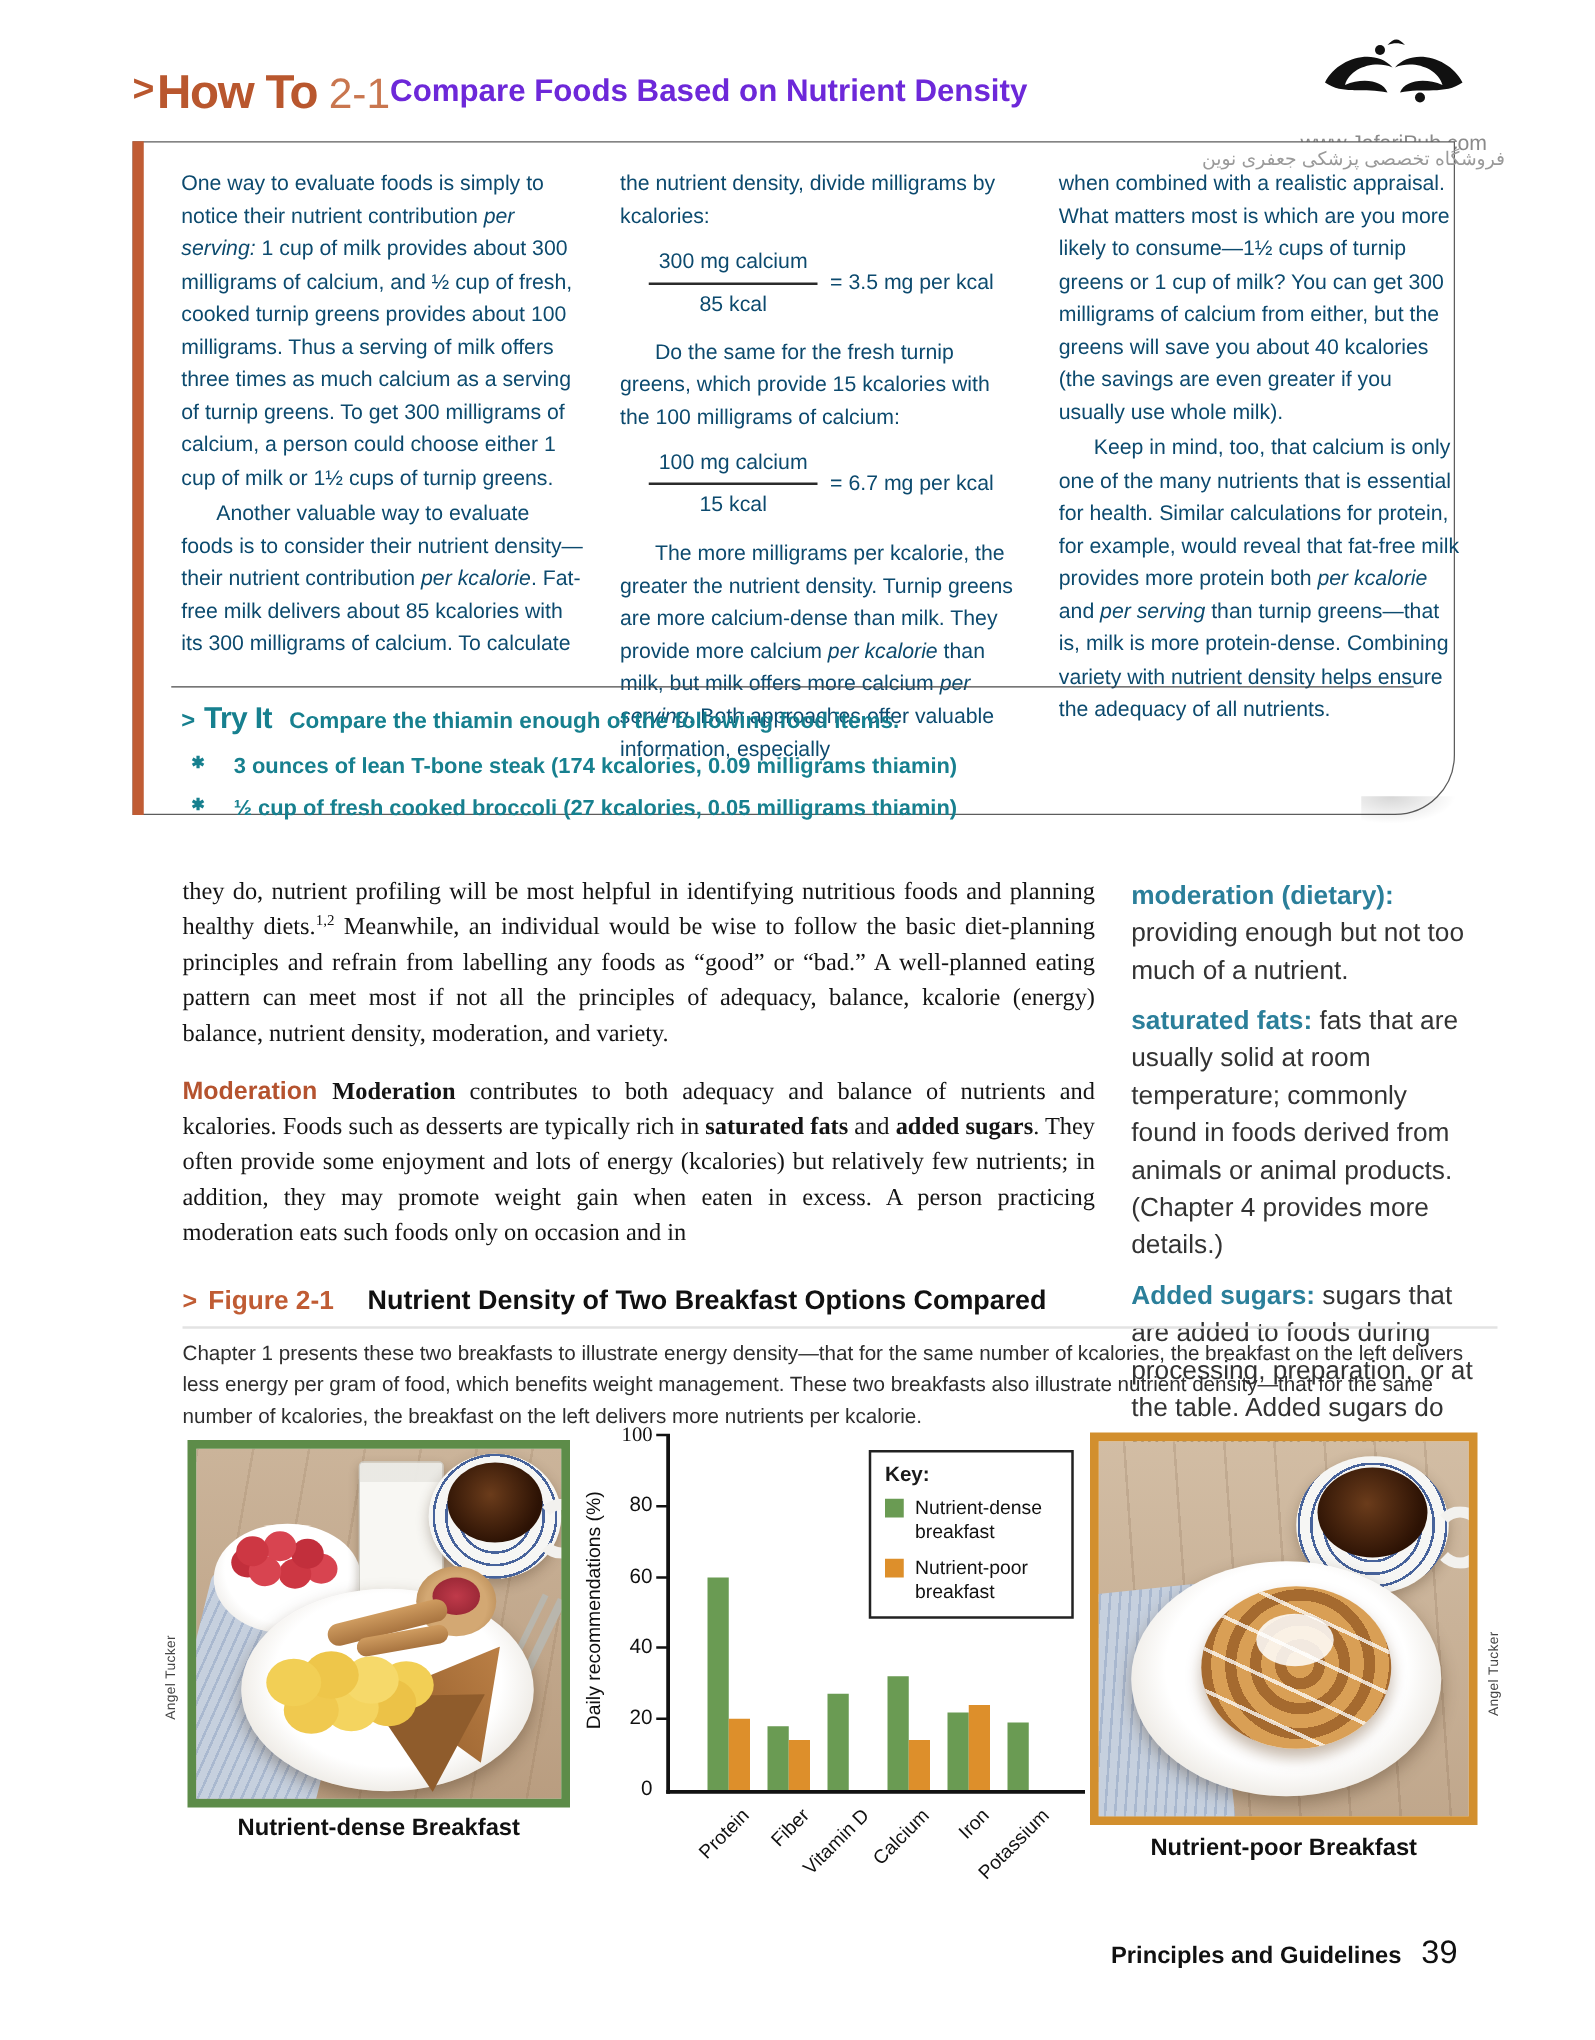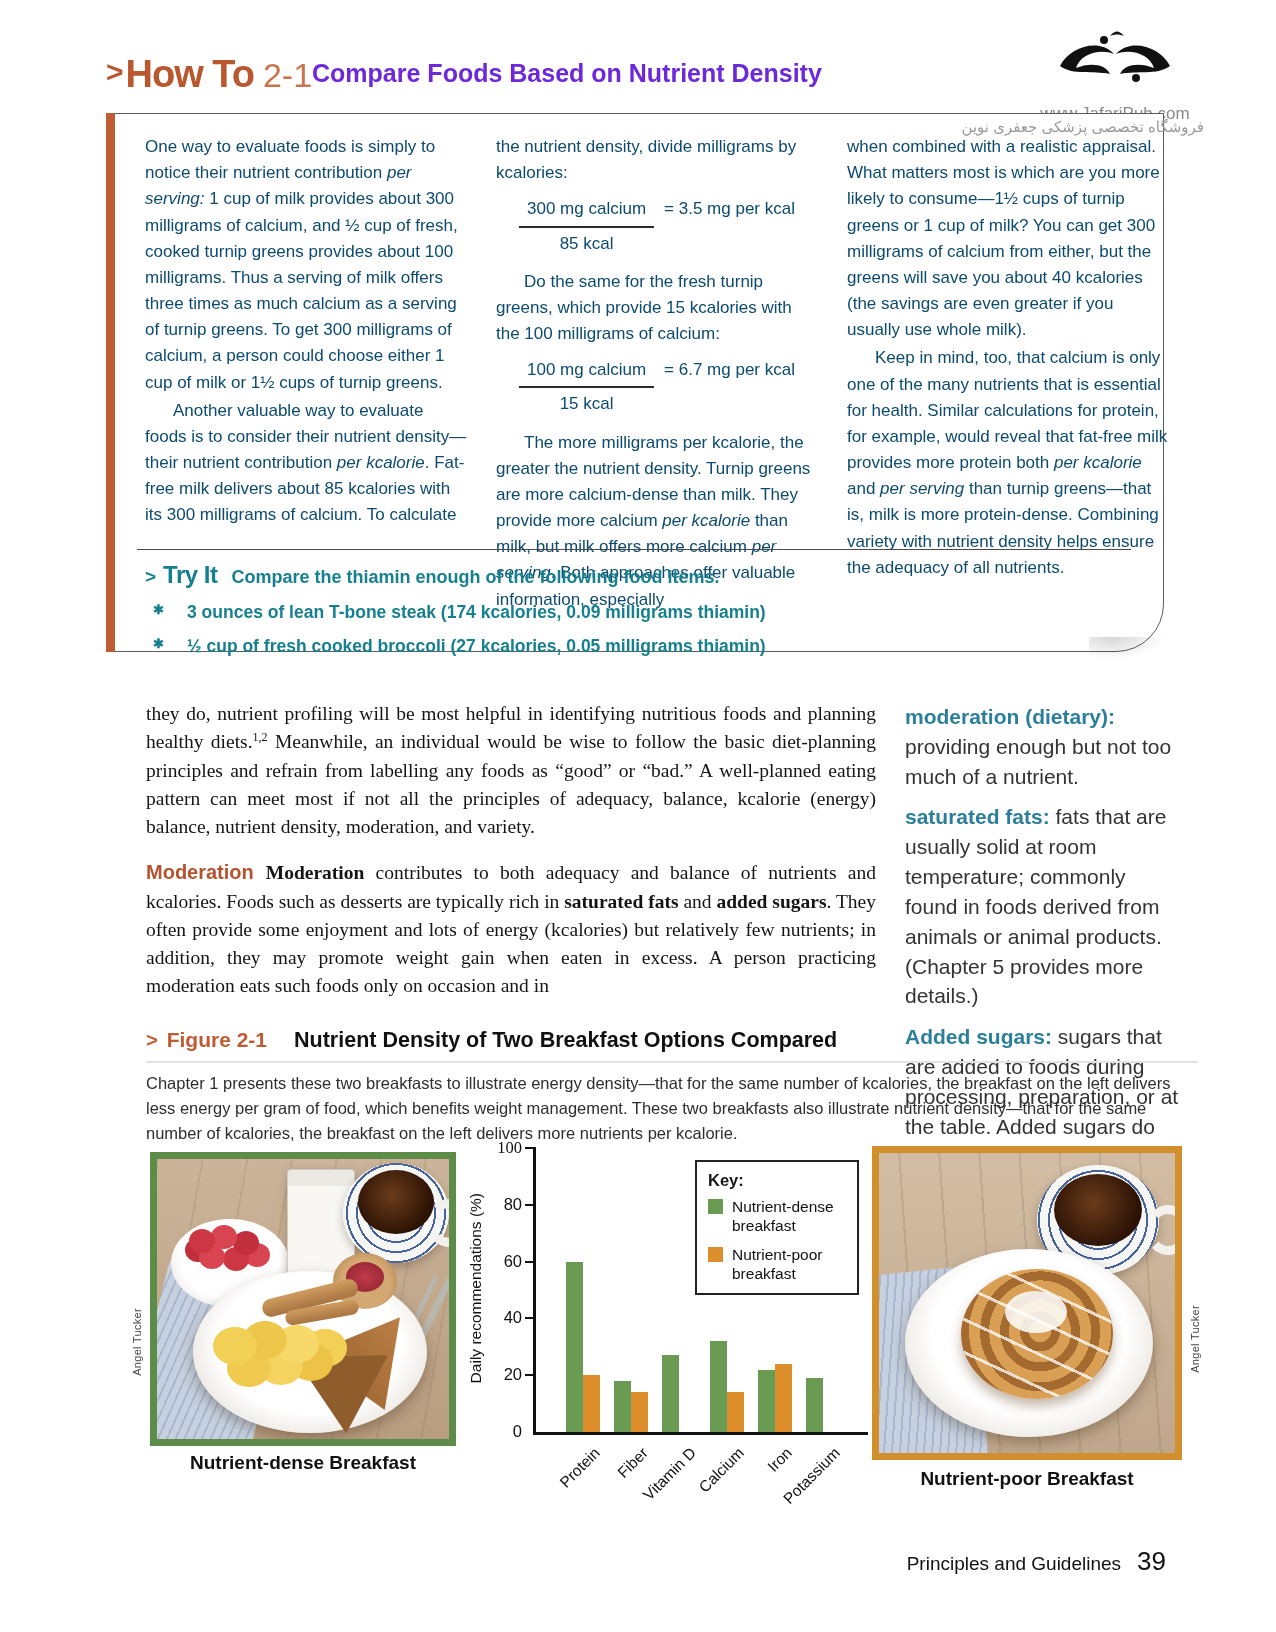--- a/index.html
+++ b/index.html
@@ -22,21 +22,21 @@
              border-bottom-right-radius:48px;background:#fff;}
   .howto-box::after{content:"";position:absolute;right:-6px;bottom:-10px;width:80px;height:24px;
              background:radial-gradient(ellipse at 30% 0%,rgba(0,0,0,.16),transparent 65%);}
   .howto-accent{position:absolute;left:-1px;top:-1px;bottom:-1px;width:9px;background:#c05c34;}
   .howto-cols{position:absolute;left:38px;top:20px;display:flex;gap:29px;}
   .hcol{width:322px;font-size:17px;line-height:1.54;color:#0c4a6e;}
   .hcol p{margin:0;}
   .hcol p.sp{margin-top:2px;}
   .indent{text-indent:28px;}
   .i{font-style:italic;}
-  .formula{display:flex;justify-content:center;margin:10px 0 12px;gap:10px;font-size:17px;}
+  .formula{display:flex;align-items:center;justify-content:center;margin:10px 0 12px;gap:10px;font-size:17px;}
   .frac{text-align:center;}
   .frac .num{padding:0 8px 3px;border-bottom:2px solid #2b2b2b;}
   .frac .den{padding-top:3px;}
   .howto-divider{position:absolute;left:30px;right:32px;top:435px;height:1px;background:#4a4a4a;}
   .tryit{position:absolute;left:38px;top:447px;right:40px;color:#17808f;}
   .tryit-head{display:flex;align-items:baseline;}
   .tryit-marker{font-weight:bold;font-size:19px;margin-right:7px;}
   .tryit-label{font-weight:bold;font-size:24px;letter-spacing:-0.5px;margin-right:14px;}
   .tryit-prompt{font-size:18px;font-weight:600;}
   .tryit-item{display:flex;margin-top:13px;font-size:17.5px;font-weight:600;}
@@ -115,21 +115,21 @@
           font-size:15.5px;color:#111;}
   .legend{position:absolute;left:240px;top:55px;width:164px;border:2px solid #222;background:#fff;
           padding:9px 11px;box-sizing:border-box;}
   .legend-title{font-weight:bold;font-size:16.5px;margin-bottom:7px;}
   .legend-entry{display:flex;margin-bottom:9px;font-size:15.5px;line-height:1.25;color:#111;}
   .legend-entry:last-child{margin-bottom:0;}
   .swatch{width:15px;height:15px;margin-right:9px;flex:none;margin-top:2px;}
 
   
   .footer{position:absolute;right:110px;top:1546px;display:flex;align-items:baseline;gap:16px;}
-  .footer-sec{font-weight:normal;font-size:19px;color:#111;}
+  .footer-sec{font-weight:bold;font-size:19px;color:#111;}
   .footer-page{font-weight:normal;font-size:26px;color:#111;}
 </style>
 </head>
 <body>
 
 <div id="page">
 
   <div class="howto-header">
     <span class="hh-marker">&gt;</span>
     <span class="hh-label">How To</span>
@@ -203,21 +203,21 @@
     </div>
   </div>
 
   <div class="main-text">
     <p><span>they do, nutrient profiling will be most helpful in identifying nutritious foods and planning healthy diets.</span><span class="sup">1,2</span><span> Meanwhile, an individual would be wise to follow the basic diet-planning principles and refrain from labelling any foods as “good” or “bad.” A well-planned eating pattern can meet most if not all the principles of adequacy, balance, kcalorie (energy) balance, nutrient density, moderation, and variety.</span></p>
     <p><span class="p2-head">Moderation</span><span class="b">Moderation</span><span> contributes to both adequacy and balance of nutrients and kcalories. Foods such as desserts are typically rich in </span><span class="b">saturated fats</span><span> and </span><span class="b">added sugars</span><span>. They often provide some enjoyment and lots of energy (kcalories) but relatively few nutrients; in addition, they may promote weight gain when eaten in excess. A person practicing moderation eats such foods only on occasion and in</span></p>
   </div>
 
   <div class="margin-notes">
     <div class="mdef"><span class="mterm">moderation (dietary):</span><span> providing enough but not too much of a nutrient.</span></div>
-    <div class="mdef"><span class="mterm">saturated fats:</span><span> fats that are usually solid at room temperature; commonly found in foods derived from animals or animal products. (Chapter 5 provides more details.)</span></div>
+    <div class="mdef"><span class="mterm">saturated fats:</span><span> fats that are usually solid at room temperature; commonly found in foods derived from animals or animal products. (Chapter 4 provides more details.)</span></div>
     <div class="mdef"><span class="mterm">Added sugars:</span><span> sugars that are added to foods during processing, preparation, or at the table. Added sugars do not include the naturally occurring sugars found in fruits and milk products.</span></div>
   </div>
 
   <div class="fig-head">
     <span class="fig-marker">&gt;</span>
     <span class="fig-label">Figure 2-1</span>
     <span class="fig-title">Nutrient Density of Two Breakfast Options Compared</span>
   </div>
   <div class="fig-rule"></div>
   <div class="fig-caption">Chapter 1 presents these two breakfasts to illustrate energy density—that for the same number of kcalories, the breakfast on the left delivers less energy per gram of food, which benefits weight management. These two breakfasts also illustrate nutrient density—that for the same number of kcalories, the breakfast on the left delivers more nutrients per kcalorie.</div>

